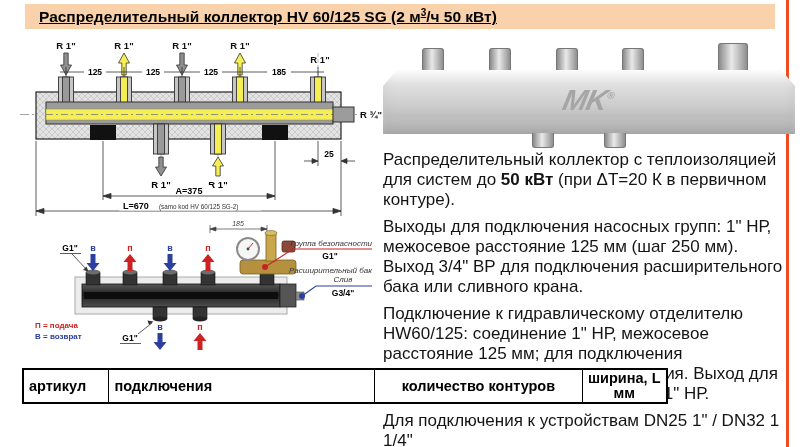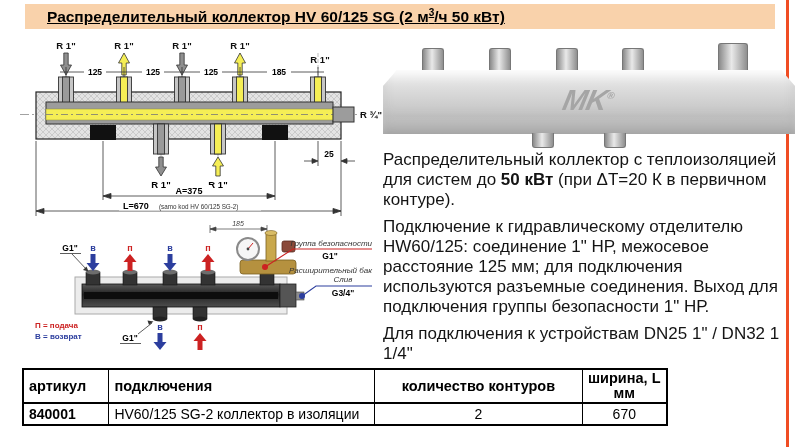--- a/index.html
+++ b/index.html
@@ -5,21 +5,21 @@
   * { margin:0; padding:0; box-sizing:border-box; }
   html,body { width:800px; height:447px; }
   body { position:relative; background:#fff; overflow:hidden;
          font-family:"Liberation Sans", sans-serif; color:#111; }
 
   
   .edge-line { position:absolute; left:786px; top:0; width:3px; height:447px; background:#f04d23; }
 
   
   .title-bar { position:absolute; left:25px; top:4px; width:750px; height:25px;
-               background:#f9d2ab; padding:3px 0 0 22px;
+               background:#f9d2ab; padding:3px 0 0 14px;
                font-size:15.5px; font-weight:bold; text-decoration:underline; color:#000; }
   .title-bar sup { font-size:10px; text-decoration:underline; }
 
   
   .tech-drawing { position:absolute; left:16px; top:33px; width:372px; height:192px; }
   .illustration { position:absolute; left:10px; top:220px; width:372px; height:138px; }
   svg text { font-family:"Liberation Sans", sans-serif; }
 
   
   .photo { position:absolute; left:383px; top:36px; width:412px; height:113px; }
@@ -284,20 +284,21 @@
   <div class="port top" style="left:239px;top:12px;width:22px;height:23px;"></div>
   <div class="port top" style="left:335px;top:7px;width:30px;height:28px;"></div>
   <div class="photo-body"></div>
   <div class="port bot" style="left:149px;top:97px;width:22px;height:15px;"></div>
   <div class="port bot" style="left:221px;top:97px;width:22px;height:15px;"></div>
   <div class="photo-logo"><span>MK</span><sup>®</sup></div>
 </div>
 
 <div class="desc">
   <p><span>Распределительный коллектор с теплоизоляцией для систем до </span><b>50 кВт</b><span> (при ΔT=20 К в первичном контуре).</span></p>
+  <p><span>Выходы для подключения насосных групп: 1" НР, межосевое расстояние 125 мм (шаг 250 мм). Выход 3/4" ВР для подключения расширительного бака или сливного крана.</span></p>
   <p><span>Подключение к гидравлическому отделителю HW60/125: соединение 1" НР, межосевое расстояние 125 мм;  для подключения используются разъемные соединения. Выход для подключения группы безопасности 1" НР.</span></p>
   <p><span>Для подключения к устройствам DN25 1" / DN32 1 1/4"</span></p>
 </div>
 
 <table class="ptable">
   <colgroup>
       <col style="width:86px">
       <col style="width:267px">
       <col style="width:208px">
       <col style="width:85px">
@@ -307,20 +308,14 @@
       <th class="al">артикул</th>
       <th class="al">подключения</th>
       <th>количество контуров</th>
       <th>
           <div>ширина, L</div>
           <div>мм</div>
         </th>
     </tr>
   </thead>
   <tbody>
-    <tr>
-      <td class="art">840001</td>
-      <td class="al">HV60/125 SG-2 коллектор в изоляции</td>
-      <td>2</td>
-      <td>670</td>
-    </tr>
   </tbody>
 </table>
 
 </body></html>

